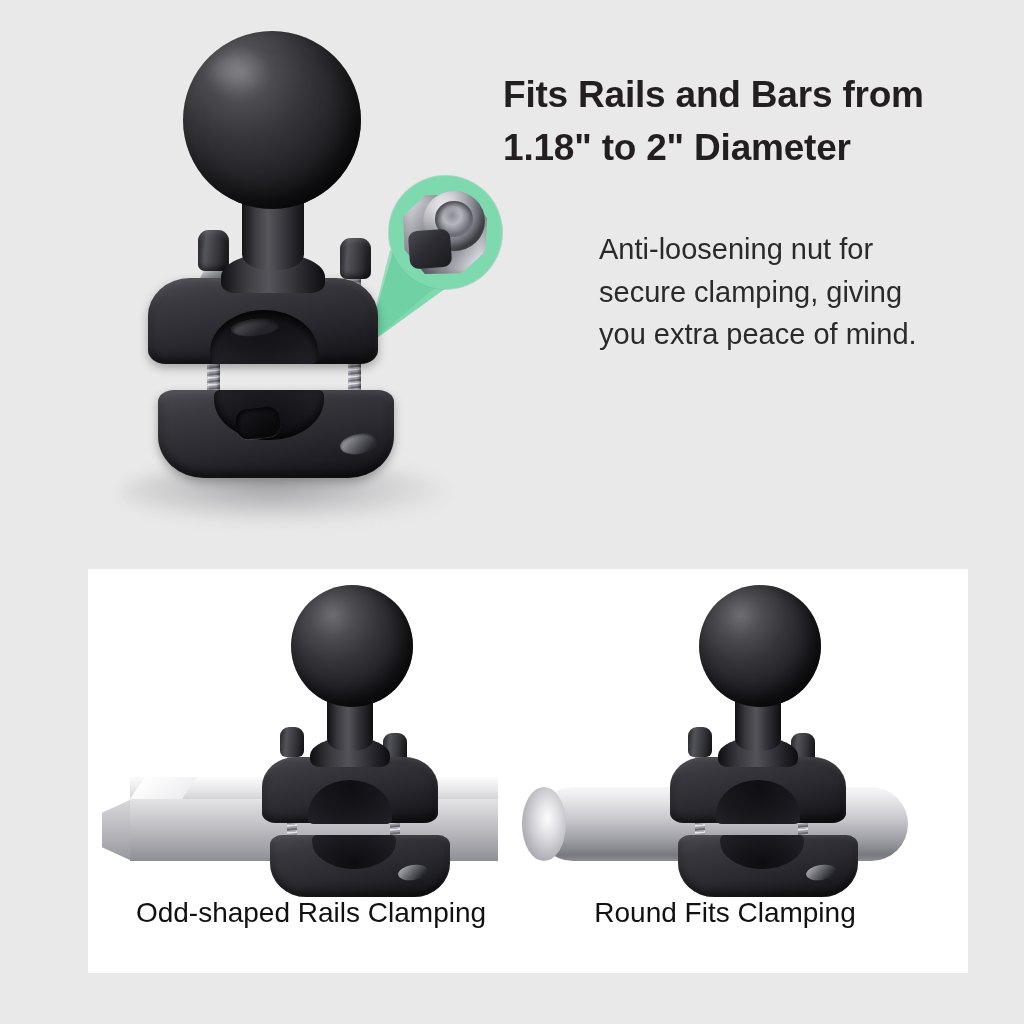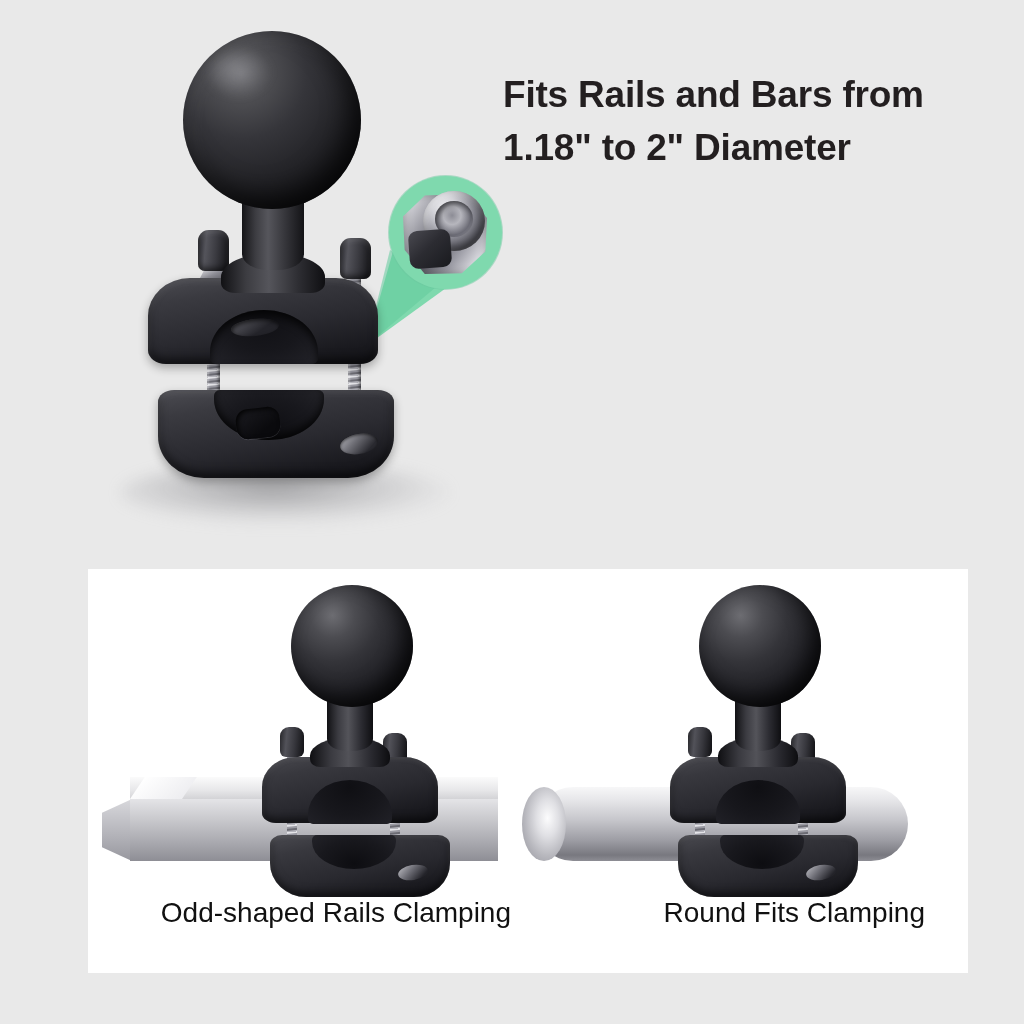--- a/index.html
+++ b/index.html
@@ -285,21 +285,21 @@
     width: 400px;
     height: 310px;
   }
   .scene-left  { left: 36px; }
   .scene-right { left: 444px; }
 
   .caption {
     position: absolute;
     top: 328px;
     width: 400px;
-    text-align: right;
+    text-align: center;
     font-size: 28px;
     color: #111111;
     white-space: nowrap;
   }
   .caption-left  { left: 23px; }
   .caption-right { left: 437px; }
 
   
   .mini { position: absolute; left: 0; top: 0; width: 400px; height: 310px; }
   .mini-ball {
@@ -423,20 +423,25 @@
 </head>
 <body>
 
 <div id="page">
 
   <div class="headline">
     <span class="hl-line">Fits Rails and Bars from</span>
     <span class="hl-line">1.18" to 2" Diameter</span>
   </div>
 
+  <div class="bodycopy">
+    <span class="bc-line">Anti-loosening nut for</span>
+    <span class="bc-line">secure clamping, giving</span>
+    <span class="bc-line">you extra peace of mind.</span>
+  </div>
 
   <div class="hero-stage">
 
     <div class="hero-shadow"></div>
 
     <svg class="callout-cone" viewBox="0 0 420 540" xmlns="http://www.w3.org/2000/svg">
       <polygon points="276,336 316,196 392,252" fill="#7fd9ae"></polygon>
       <polygon points="276,336 300,240 352,272" fill="#63cb9c" opacity="0.55"></polygon>
     </svg>
 

